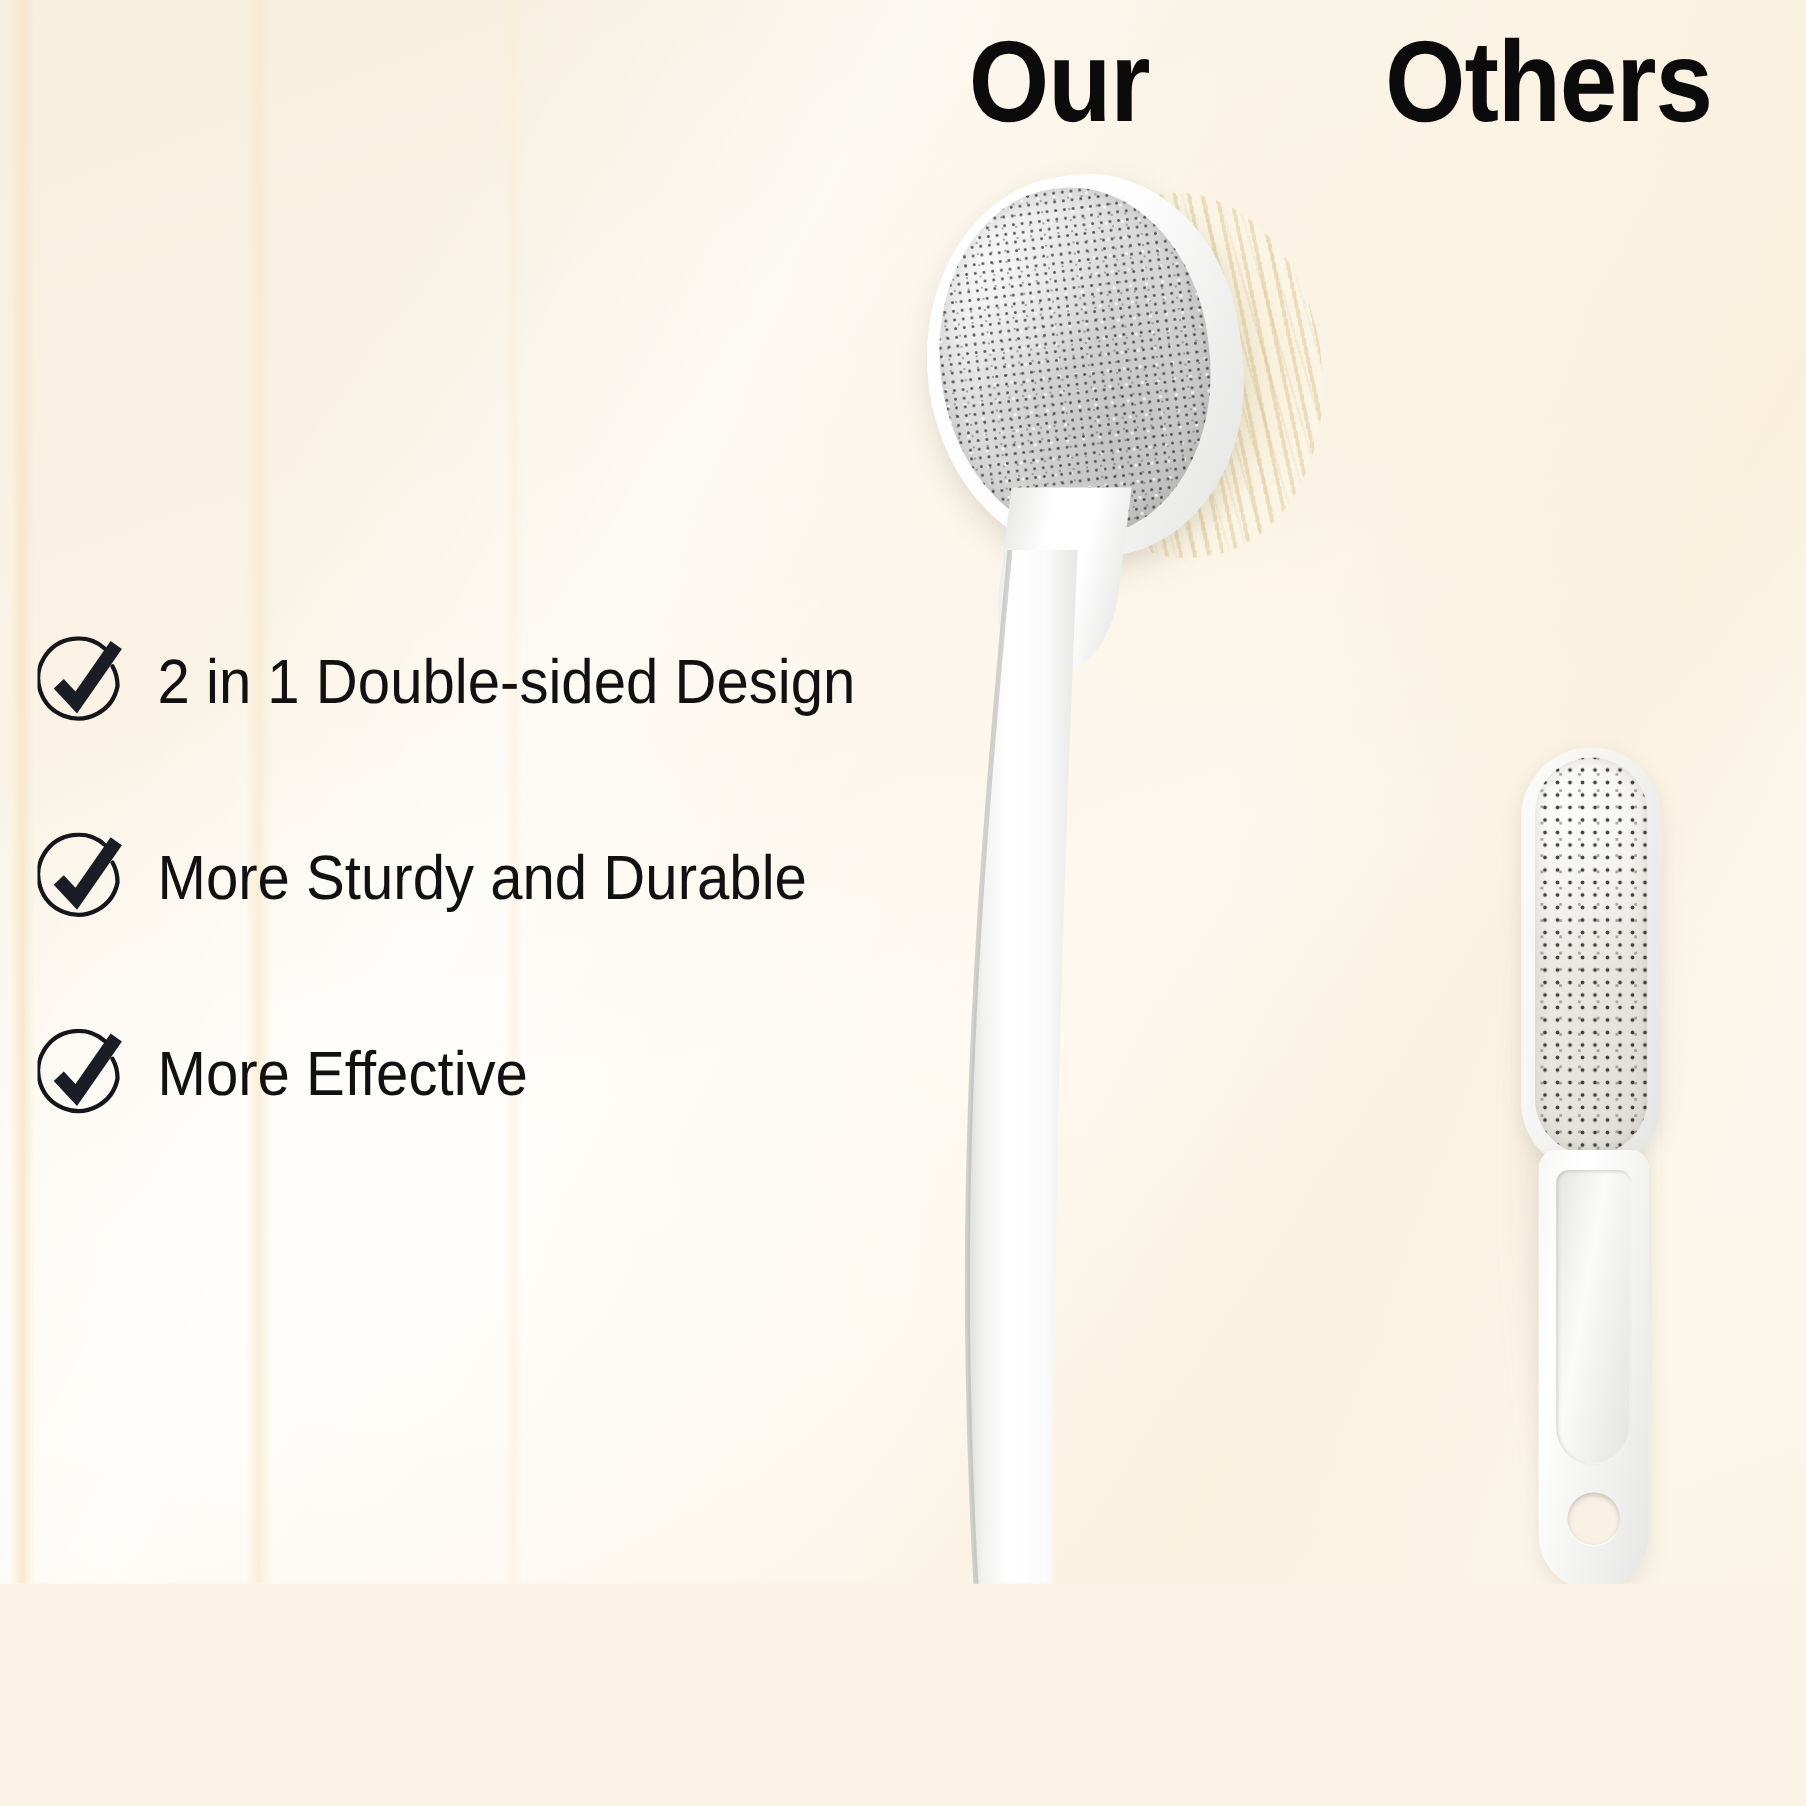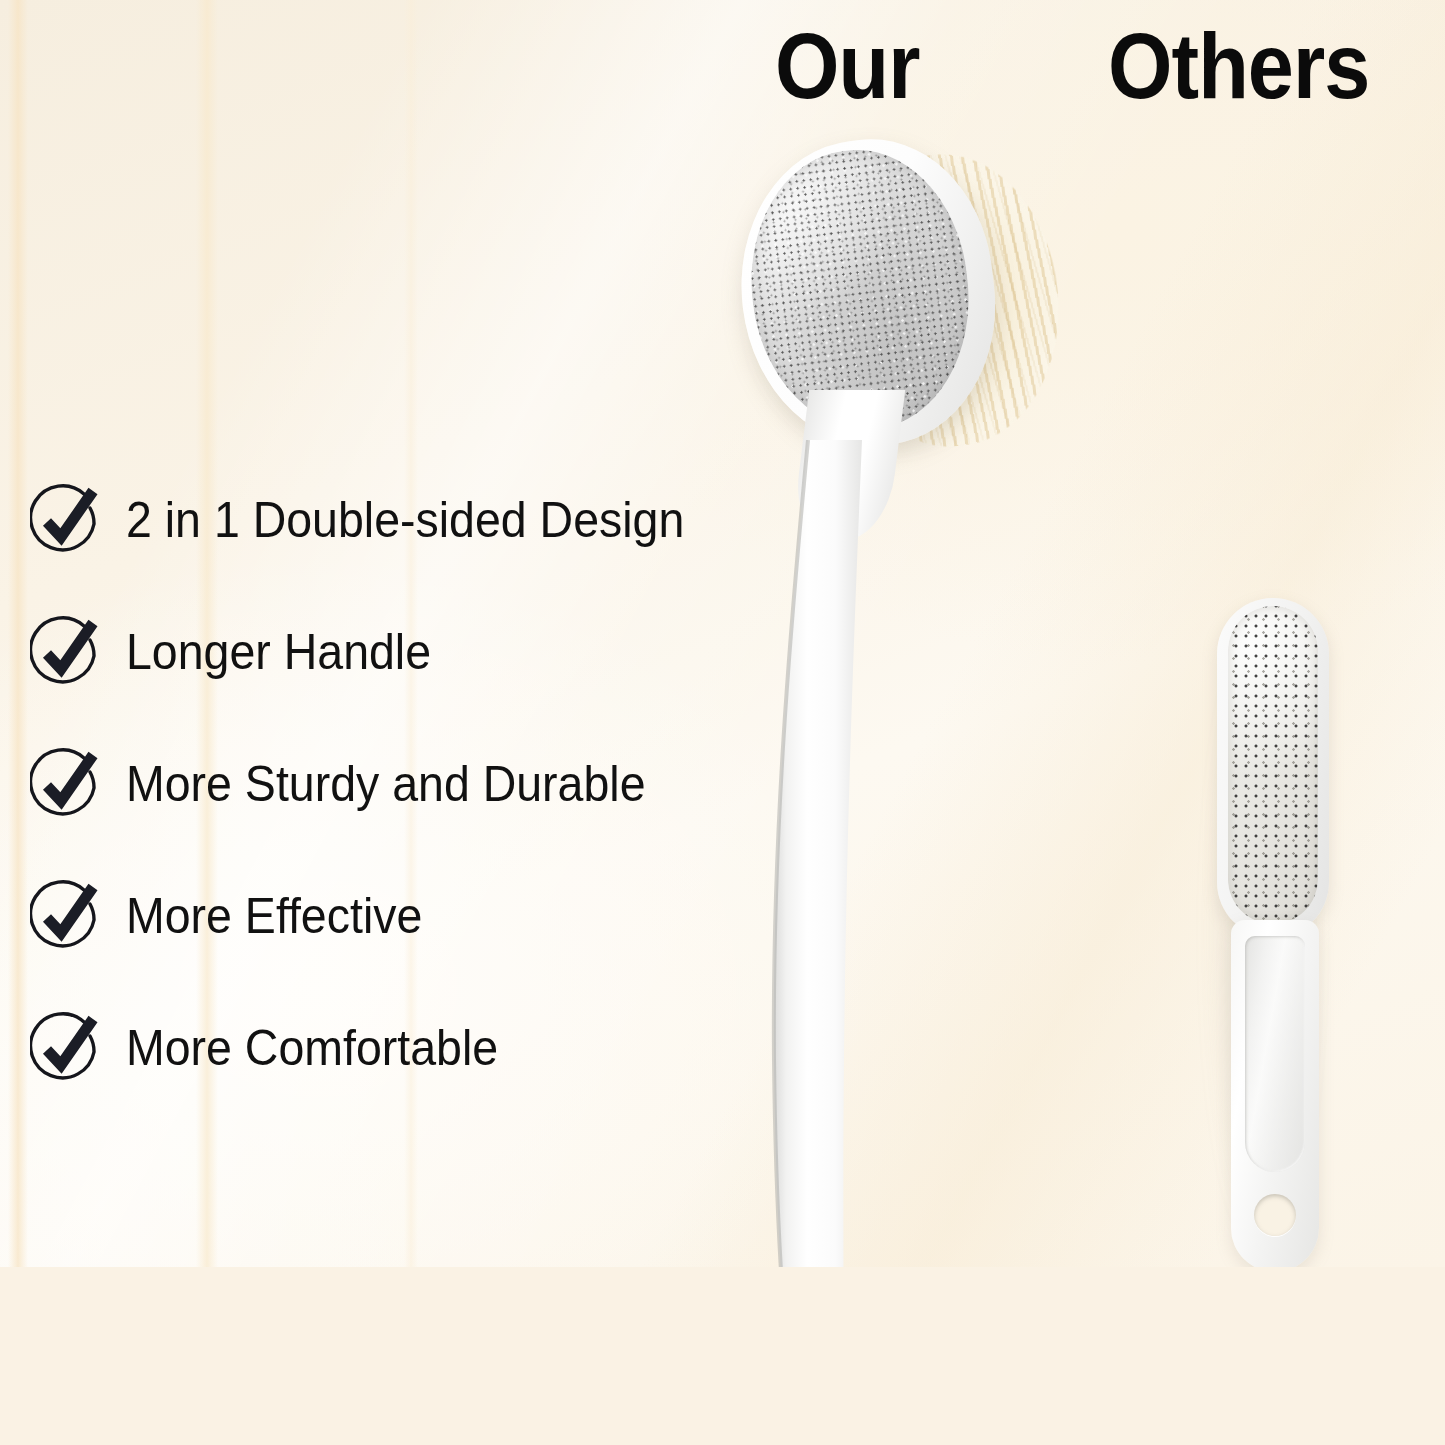--- a/index.html
+++ b/index.html
@@ -51,21 +51,21 @@
     letter-spacing:-1px;
     transform:scaleX(.9);
     transform-origin:left top;
     white-space:nowrap;
   }
   #hdr-our{left:775px;top:20px;}
   #hdr-others{left:1108px;top:20px;}
 
   
   .features{position:absolute;left:30px;top:484px;width:760px;}
-  .feature-row{position:relative;height:132px;}
+  .feature-row{position:relative;height:132px;margin-top:25px;}
   .check-wrap{position:absolute;left:0;top:0;width:74px;height:74px;}
   .check-wrap svg{display:block;width:74px;height:74px;}
   .feature-label{
     position:absolute;left:96px;top:3px;
     font-size:50px;line-height:66px;
     color:#111;white-space:nowrap;
     transform:scaleX(.93);transform-origin:left center;
   }
 
   
@@ -210,29 +210,20 @@
     <div class="feature-row">
       <span class="check-wrap">
         <svg viewBox="0 0 74 74" aria-hidden="true">
           <path d="M54 10 A32 32 0 1 0 64 40 A32 32 0 0 0 60 24" fill="none" stroke="#15161c" stroke-width="3.4" stroke-linecap="round"></path>
           <path d="M17 38 L31 53 L63 7" fill="none" stroke="#1b1d26" stroke-width="11" stroke-linecap="butt" stroke-linejoin="miter"></path>
         </svg>
       </span>
       <span class="feature-label">2 in 1 Double-sided Design</span>
     </div>
 
-    <div class="feature-row">
-      <span class="check-wrap">
-        <svg viewBox="0 0 74 74" aria-hidden="true">
-          <path d="M54 10 A32 32 0 1 0 64 40 A32 32 0 0 0 60 24" fill="none" stroke="#15161c" stroke-width="3.4" stroke-linecap="round"></path>
-          <path d="M17 38 L31 53 L63 7" fill="none" stroke="#1b1d26" stroke-width="11" stroke-linecap="butt" stroke-linejoin="miter"></path>
-        </svg>
-      </span>
-      <span class="feature-label">Longer Handle</span>
-    </div>
 
     <div class="feature-row">
       <span class="check-wrap">
         <svg viewBox="0 0 74 74" aria-hidden="true">
           <path d="M54 10 A32 32 0 1 0 64 40 A32 32 0 0 0 60 24" fill="none" stroke="#15161c" stroke-width="3.4" stroke-linecap="round"></path>
           <path d="M17 38 L31 53 L63 7" fill="none" stroke="#1b1d26" stroke-width="11" stroke-linecap="butt" stroke-linejoin="miter"></path>
         </svg>
       </span>
       <span class="feature-label">More Sturdy and Durable</span>
     </div>
@@ -240,29 +231,20 @@
     <div class="feature-row">
       <span class="check-wrap">
         <svg viewBox="0 0 74 74" aria-hidden="true">
           <path d="M54 10 A32 32 0 1 0 64 40 A32 32 0 0 0 60 24" fill="none" stroke="#15161c" stroke-width="3.4" stroke-linecap="round"></path>
           <path d="M17 38 L31 53 L63 7" fill="none" stroke="#1b1d26" stroke-width="11" stroke-linecap="butt" stroke-linejoin="miter"></path>
         </svg>
       </span>
       <span class="feature-label">More Effective</span>
     </div>
 
-    <div class="feature-row">
-      <span class="check-wrap">
-        <svg viewBox="0 0 74 74" aria-hidden="true">
-          <path d="M54 10 A32 32 0 1 0 64 40 A32 32 0 0 0 60 24" fill="none" stroke="#15161c" stroke-width="3.4" stroke-linecap="round"></path>
-          <path d="M17 38 L31 53 L63 7" fill="none" stroke="#1b1d26" stroke-width="11" stroke-linecap="butt" stroke-linejoin="miter"></path>
-        </svg>
-      </span>
-      <span class="feature-label">More Comfortable</span>
-    </div>
 
   </div>
 
   <div id="our-brush">
     <div class="brush-shadow"></div>
     <div class="bristles"></div>
     <div class="head-frame"></div>
     <div class="pumice">
       <div class="speckle"></div>
     </div>

